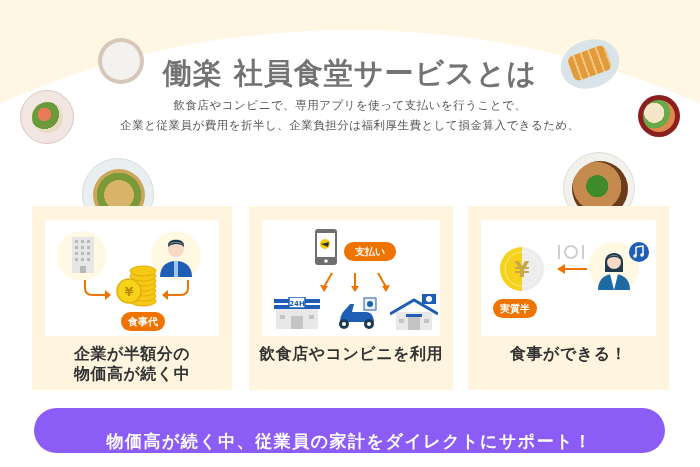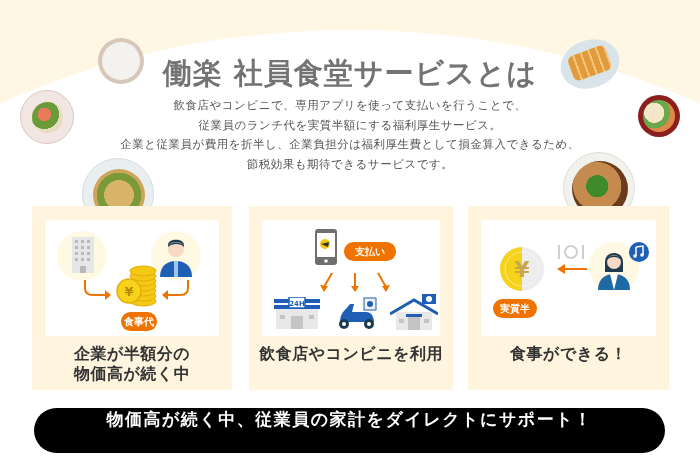--- a/index.html
+++ b/index.html
@@ -14,21 +14,21 @@
 
     .title { position: absolute; left: 0; right: 0; top: 54px; text-align: center; font-size: 29px; font-weight: bold; color: #737373; letter-spacing: 1px; z-index: 2; }
     .desc { position: absolute; left: 0; right: 0; top: 96px; text-align: center; font-size: 11.5px; line-height: 19.6px; color: #555; z-index: 2; letter-spacing: 0.5px; }
 
     .card { position: absolute; top: 206px; height: 184px; background: #fff4de; z-index: 2; padding-left: 12px; }
     .card .panel { position: absolute; left: 13px; right: 13px; top: 14px; height: 116px; background: #ffffff; overflow: hidden; }
     .card .caption { position: absolute; left: 0; right: 0; top: 138px; text-align: center; font-size: 16px; font-weight: bold; line-height: 20px; color: #333; letter-spacing: 0.5px; }
 
     .pill { position: absolute; background: #ee7300; color: #fff; font-weight: bold; font-size: 10px; border-radius: 12px; text-align: center; line-height: 19px; height: 19px; }
 
-    .banner { position: absolute; left: 34px; top: 408px; width: 631px; height: 45px; background: #000000; border-radius: 23px; z-index: 2; display: flex; align-items: flex-start; justify-content: center; }
+    .banner { position: absolute; left: 34px; top: 408px; width: 631px; height: 45px; background: #8b5cf6; border-radius: 23px; z-index: 2; display: flex; align-items: flex-end; justify-content: center; }
     .banner span { color: #fff; font-weight: bold; font-size: 17px; letter-spacing: 1.5px; }
 
     .circle-bg { position: absolute; border-radius: 50%; background: #fff8e2; }
     .arrow { position: absolute; }
   </style>
 </head>
 <body>
 
 <div class="bg-arc">
   <div class="cream"></div>
@@ -51,23 +51,21 @@
   <div class="inner" style="left:5px;top:5px;width:32px;height:32px;background:radial-gradient(circle at 35% 40%, #f5e6c8 0 35%, #6aa94a 36% 55%, #e0884a 56% 100%);"></div>
 </div>
 <div class="dish" style="left:563px;top:152px;width:72px;height:72px;background:#f3f1ec;border:1px solid #ddd;">
   <div class="inner" style="left:8px;top:8px;width:56px;height:56px;background:radial-gradient(circle at 45% 45%, #3f8a2b 0 25%, #c58a4e 26% 55%, #6b3b1e 56% 100%);"></div>
 </div>
 
 <h1 class="title">働楽 社員食堂サービスとは</h1>
 
 <div class="desc">
   <div>飲食店やコンビニで、専用アプリを使って支払いを行うことで、</div>
-  <div>従業員のランチ代を実質半額にする福利厚生サービス。</div>
   <div>企業と従業員が費用を折半し、企業負担分は福利厚生費として損金算入できるため、</div>
-  <div>節税効果も期待できるサービスです。</div>
 </div>
 
 <div class="card" style="left:32px;width:200px;">
   <div class="panel">
     <div class="circle-bg" style="left:12px;top:11px;width:50px;height:50px;"></div>
     <svg style="position:absolute;left:27px;top:17px;" width="22" height="36" viewBox="0 0 22 36">
       <rect x="0" y="0" width="22" height="36" fill="#e6e6e6"></rect>
       <g fill="#b9b9b9">
         <rect x="3" y="3" width="3" height="3"></rect>
           <rect x="9" y="3" width="3" height="3"></rect>
@@ -106,21 +104,21 @@
         <ellipse cx="28" cy="33" rx="13" ry="5"></ellipse>
         <ellipse cx="28" cy="28" rx="13" ry="5"></ellipse>
         <ellipse cx="28" cy="23" rx="13" ry="5"></ellipse>
         <ellipse cx="28" cy="18" rx="13" ry="5"></ellipse>
         <ellipse cx="28" cy="13" rx="13" ry="5"></ellipse>
         <ellipse cx="28" cy="8" rx="13" ry="5"></ellipse>
       </g>
       <circle cx="14" cy="28" r="12" fill="#f7d21a" stroke="#e3ad0a" stroke-width="1.5"></circle>
       <text x="14" y="33" font-size="13" font-weight="bold" text-anchor="middle" fill="#b88a00" font-family="DejaVu Sans, sans-serif">¥</text>
     </svg>
-    <div class="pill" style="left:76px;top:92px;width:36px;">食事代</div>
+    <div class="pill" style="left:76px;top:92px;width:44px;">食事代</div>
   </div>
   <div class="caption">
     <div>企業が半額分の</div>
     <div>物価高が続く中</div>
   </div>
 </div>
 
 <div class="card" style="left:249px;width:204px;">
   <div class="panel">
     <svg style="position:absolute;left:53px;top:9px;" width="22" height="36" viewBox="0 0 22 36">

